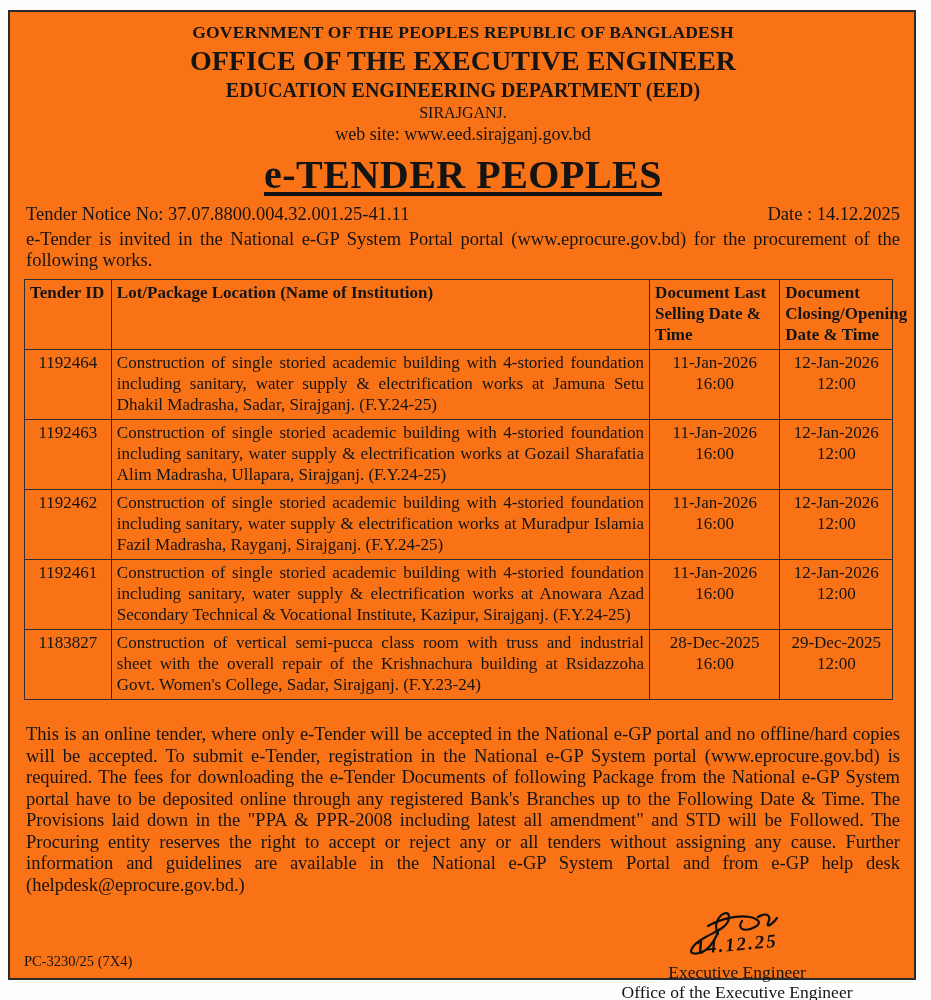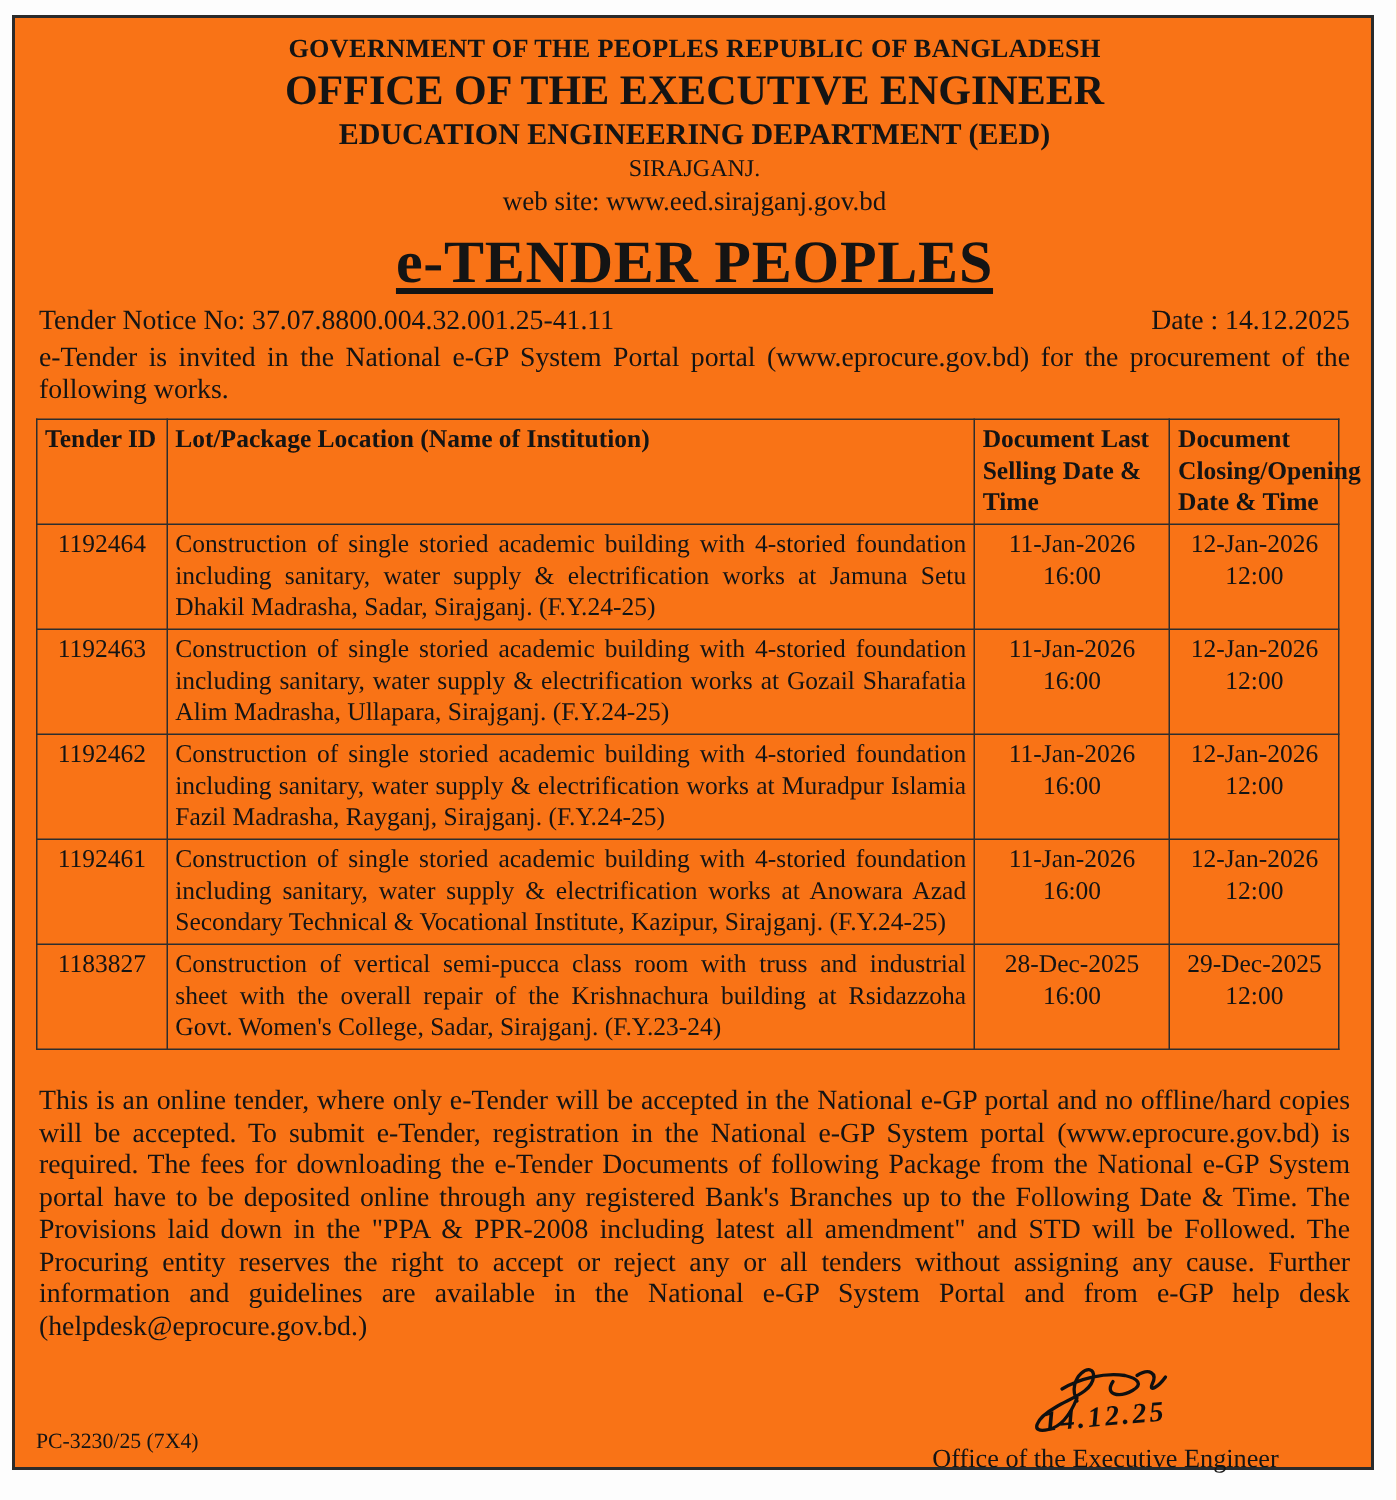--- a/index.html
+++ b/index.html
@@ -190,19 +190,20 @@
 
   <div class="terms">This is an online tender, where only e-Tender will be accepted in the National e-GP portal and no offline/hard copies will be accepted. To submit e-Tender, registration in the National e-GP System portal (www.eprocure.gov.bd) is required. The fees for downloading the e-Tender Documents of following Package from the National e-GP System portal have to be deposited online through any registered Bank's Branches up to the Following Date &amp; Time. The Provisions laid down in the "PPA &amp; PPR-2008 including latest all amendment" and STD will be Followed. The Procuring entity reserves the right to accept or reject any or all tenders without assigning any cause. Further information and guidelines are available in the National e-GP System Portal and from e-GP help desk (helpdesk@eprocure.gov.bd.)</div>
 
   <div class="sig-wrap">
     <svg class="sig-scribble" width="140" height="58" viewBox="0 0 140 58">
       <path d="M44 30 C36 14, 56 2, 55 14 C54 24, 40 28, 30 34 C16 42, 12 52, 25 49 C34 47, 40 38, 44 28
                M34 22 C46 15, 62 11, 76 13 C85 15, 88 19, 81 23 C72 28, 62 26, 68 17
                M84 13 C92 8, 98 11, 94 19 C92 24, 98 21, 103 14" stroke="#101010" fill="none" stroke-width="2.2" stroke-linecap="round" stroke-linejoin="round"></path>
       <text x="22" y="50" font-size="19" font-style="italic" font-weight="bold" font-family="'Liberation Serif', serif" fill="#101010" transform="rotate(-5 22 50)" letter-spacing="2">14.12.25</text>
     </svg>
+    <div class="sig-line">Executive Engineer</div>
     <div class="sig-line">Office of the Executive Engineer</div>
 
   </div>
 
   <div class="press-code">PC-3230/25 (7X4)</div>
 
 </div>
 
 </body></html>

